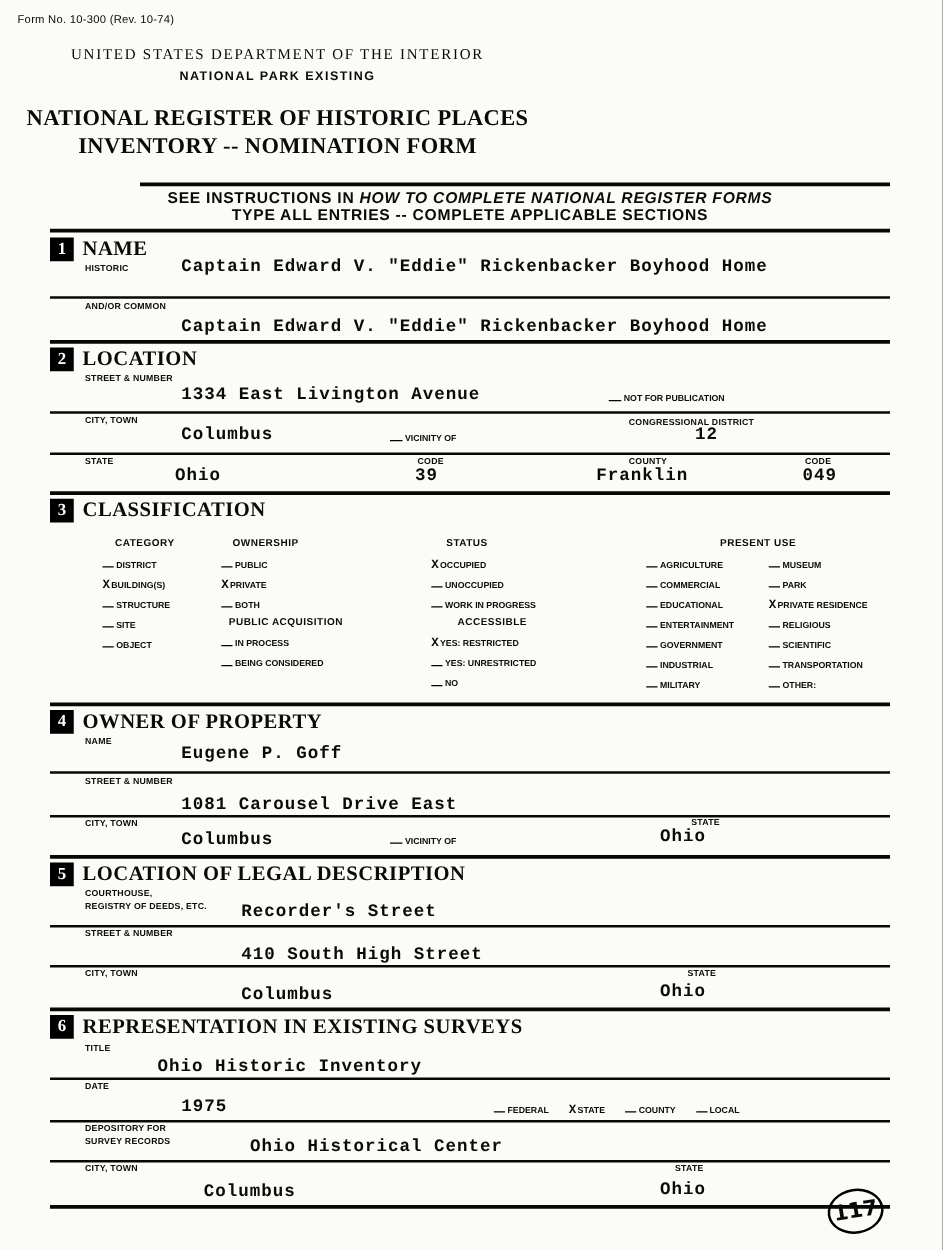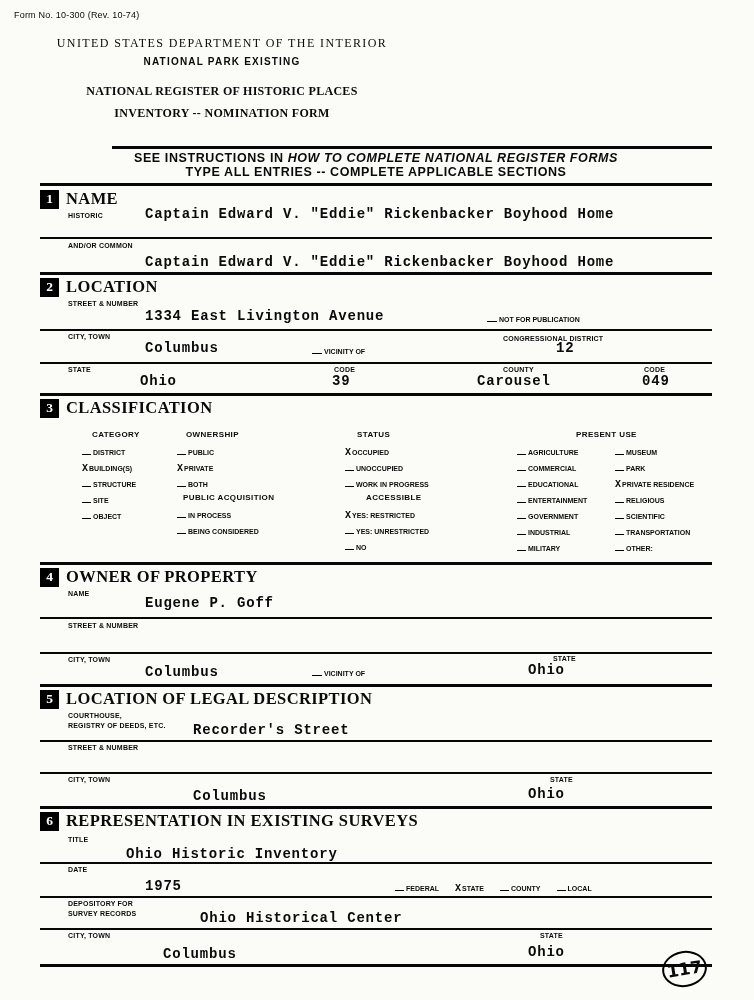--- a/index.html
+++ b/index.html
@@ -8,21 +8,21 @@
     position:relative; width:754px; height:1000px; margin:0 auto;
     background:#fbfbf7; color:#0a0a0a; overflow:hidden;
     font-family:"Liberation Sans", sans-serif;
   }
   .rule { position:absolute; left:40px; right:42px; height:2px; background:#070707; }
   .rule.thick { height:3px; }
   .form-no { position:absolute; left:14px; top:10px; font-size:9px; letter-spacing:0.2px; }
   .hdr-left { position:absolute; left:8px; top:0; width:428px; text-align:center; }
   .dept { position:absolute; left:0; right:0; top:36px; font-family:"Liberation Serif",serif; font-size:12px; letter-spacing:1.4px;text-align:center; }
   .svc  { position:absolute; left:0; right:0; top:56px; font-size:10px; font-weight:bold; letter-spacing:1.2px; }
-  .btitle { position:absolute; left:0; right:0; font-family:"Liberation Serif",serif; font-size:12px; font-weight:bold; letter-spacing:0.3px; }
+  .btitle { position:absolute; left:0; right:0; font-family:"Liberation Serif",serif; font-size:18px; font-weight:bold; letter-spacing:0.3px; }
   .t1 { top:84px; } .t2 { top:106px; }
 
   .nps-box {
     position:absolute; left:430px; top:49px; width:283px; height:80px;
     border:2px solid #000; background-color:#e9e7e0;
     background-image: radial-gradient(#a9a69d 0.8px, transparent 0.9px);
     background-size:4px 4px;
   }
   .nps-title { position:absolute; left:6px; top:5px; font-size:10px; font-weight:bold; letter-spacing:0.5px; }
   .nps-received { position:absolute; left:6px; top:25px; font-size:9px; font-weight:bold; letter-spacing:0.5px; }
@@ -113,21 +113,21 @@
     <div class="val" style="left:145px;top:68px">Columbus</div>
     <div class="dash-lbl" style="left:312px;top:76px"><span>VICINITY OF</span></div>
     <div class="lbl" style="left:503px;top:63px">CONGRESSIONAL DISTRICT</div>
     <div class="val" style="left:556px;top:68px">12</div>
     <div class="rule" style="top:90px"></div>
     <div class="lbl" style="left:68px;top:94px">STATE</div>
     <div class="val" style="left:140px;top:101px">Ohio</div>
     <div class="lbl" style="left:334px;top:94px">CODE</div>
     <div class="val" style="left:332px;top:101px">39</div>
     <div class="lbl" style="left:503px;top:94px">COUNTY</div>
-    <div class="val" style="left:477px;top:101px">Carousel</div>
+    <div class="val" style="left:477px;top:101px">Franklin</div>
     <div class="lbl" style="left:644px;top:94px">CODE</div>
     <div class="val" style="left:642px;top:101px">049</div>
   </div>
 
   <div class="section" style="top:393px;height:169px;">
     <div class="rule thick" style="top:0"></div>
     <div class="sec-hdr" style="top:5px">
       <span class="sec-num">3</span>
       <span class="sec-title">CLASSIFICATION</span>
     </div>
@@ -191,39 +191,41 @@
   <div class="section" style="top:562px;height:122px;">
     <div class="rule thick" style="top:0"></div>
     <div class="sec-hdr" style="top:5px">
       <span class="sec-num">4</span>
       <span class="sec-title">OWNER OF PROPERTY</span>
     </div>
     <div class="lbl" style="left:68px;top:28px">NAME</div>
     <div class="val" style="left:145px;top:33px">Eugene P. Goff</div>
     <div class="rule" style="top:55px"></div>
     <div class="lbl" style="left:68px;top:60px">STREET &amp; NUMBER</div>
+    <div class="val" style="left:145px;top:74px">1081 Carousel Drive East</div>
     <div class="rule" style="top:90px"></div>
     <div class="lbl" style="left:68px;top:94px">CITY, TOWN</div>
     <div class="val" style="left:145px;top:102px">Columbus</div>
     <div class="dash-lbl" style="left:312px;top:108px"><span>VICINITY OF</span></div>
     <div class="lbl" style="left:553px;top:93px">STATE</div>
     <div class="val" style="left:528px;top:100px">Ohio</div>
   </div>
 
   <div class="section" style="top:684px;height:122px;">
     <div class="rule thick" style="top:0"></div>
     <div class="sec-hdr" style="top:5px">
       <span class="sec-num">5</span>
       <span class="sec-title">LOCATION OF LEGAL DESCRIPTION</span>
     </div>
     <div class="lbl" style="left:68px;top:28px">COURTHOUSE,</div>
     <div class="lbl" style="left:68px;top:38px">REGISTRY OF DEEDS, ETC.</div>
     <div class="val" style="left:193px;top:38px">Recorder's Street</div>
     <div class="rule" style="top:56px"></div>
     <div class="lbl" style="left:68px;top:60px">STREET &amp; NUMBER</div>
+    <div class="val" style="left:193px;top:72px">410 South High Street</div>
     <div class="rule" style="top:88px"></div>
     <div class="lbl" style="left:68px;top:92px">CITY, TOWN</div>
     <div class="val" style="left:193px;top:104px">Columbus</div>
     <div class="lbl" style="left:550px;top:92px">STATE</div>
     <div class="val" style="left:528px;top:102px">Ohio</div>
   </div>
 
   <div class="section" style="top:806px;height:164px;">
     <div class="rule thick" style="top:0"></div>
     <div class="sec-hdr" style="top:5px">

